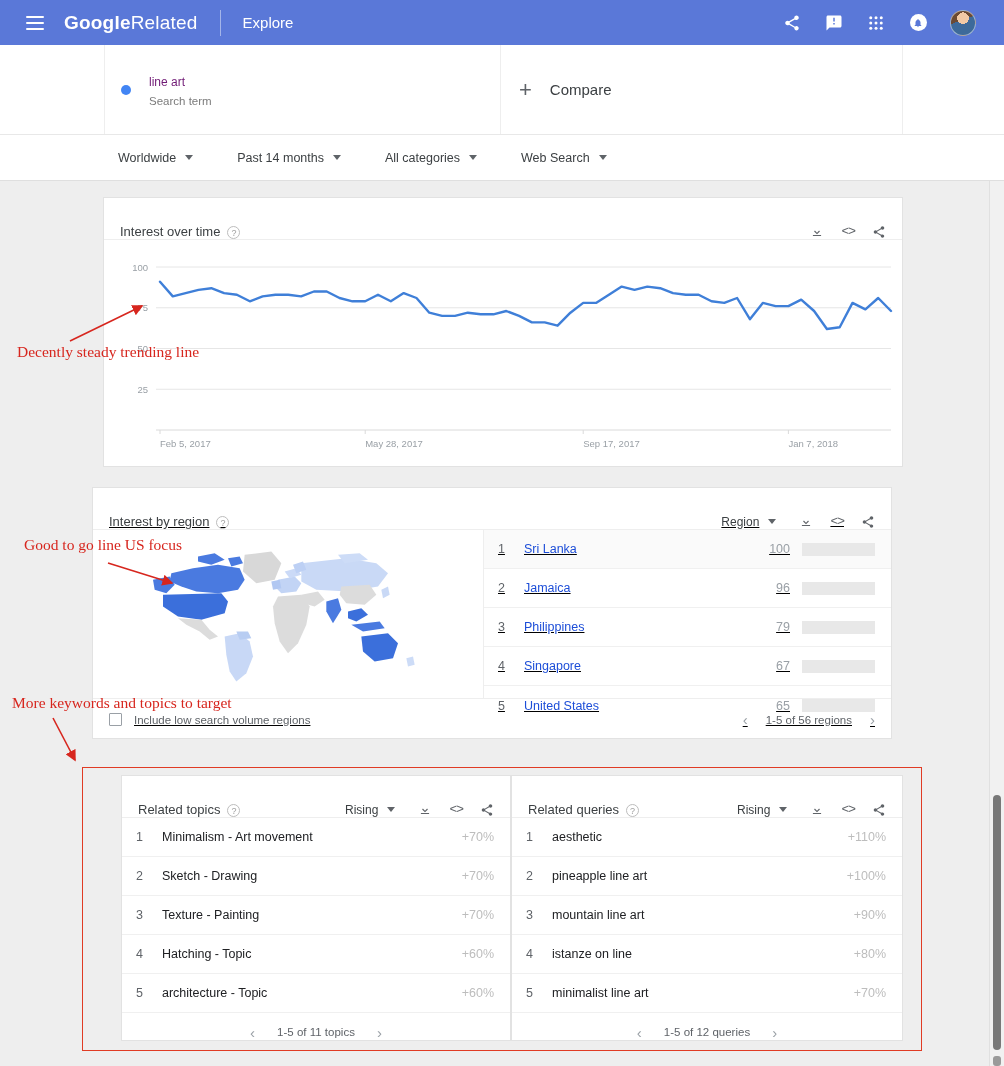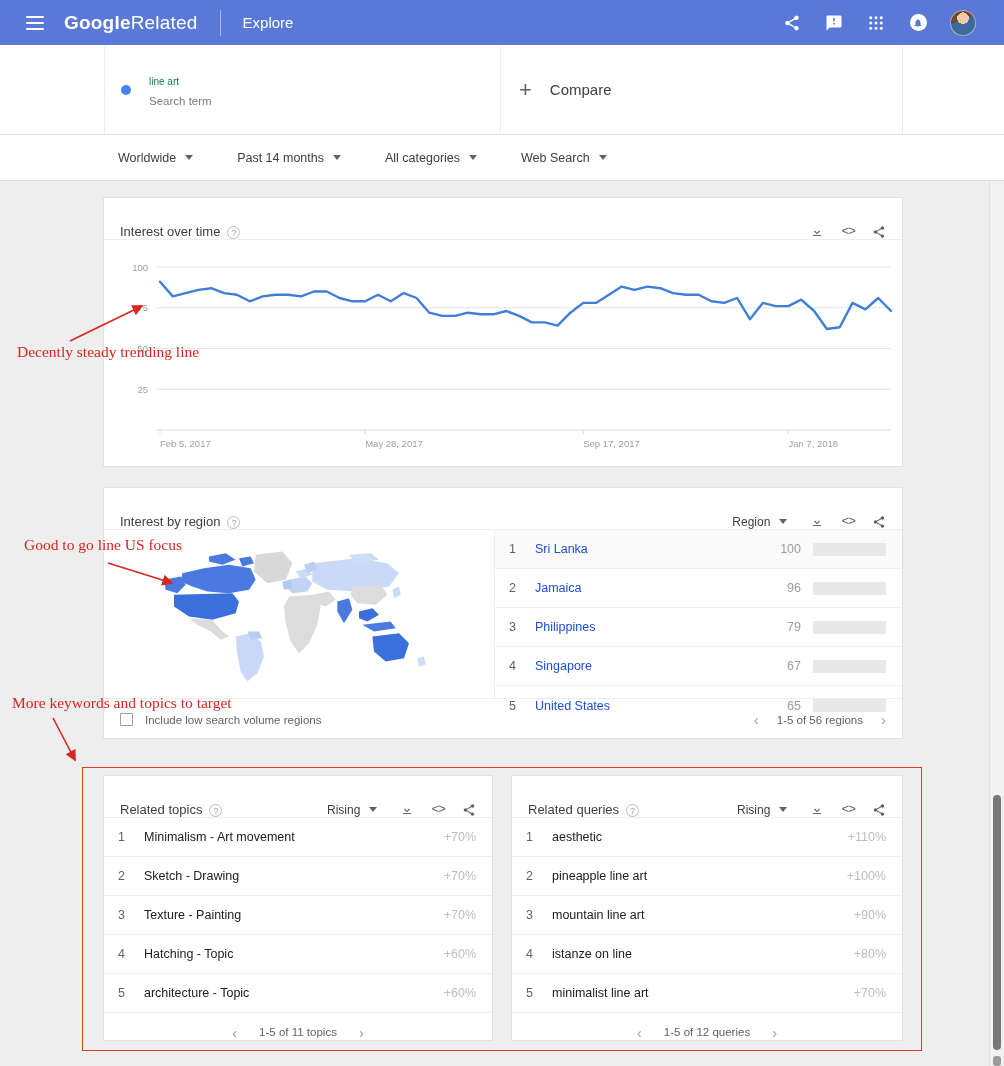--- a/index.html
+++ b/index.html
@@ -34,21 +34,21 @@
                 linear-gradient(160deg,#6b4a33 0 40%, #3d6a9a 40% 100%);
     border:1px solid rgba(255,255,255,.5);
   }
 
   
   .termrow { position:absolute; left:0; top:45px; width:1004px; height:90px;
      background:#fff; border-bottom:1px solid #e8e8e8; display:flex; }
   .term-spacer { width:105px; border-right:1px solid #eeeeee;}
   .term-cell { width:396px; border-right:1px solid #eeeeee; display:flex; align-items:center; padding-left:16px;}
   .term-dot { width:10px;height:10px;border-radius:50%;background:#4285f4;margin-right:18px;flex:none;}
-  .term-name { font-size:10px; color:#15803d; line-height:20px;}
+  .term-name { font-size:12px; color:#701a75; line-height:20px;}
   .term-sub { font-size:11.5px; color:#7b7b7b; margin-top:3px;}
   .compare-cell { width:402px; display:flex; align-items:center; padding-left:18px; border-right:1px solid #eeeeee; cursor:pointer;}
   .plus { font-size:22px; color:#5f6368; font-weight:300; margin-right:18px; line-height:1;}
   .compare-label { font-size:15px; color:#3c4043;}
 
   
   .filterrow { position:absolute; left:0; top:135px; width:1004px; height:46px;
     background:#fff; border-bottom:1px solid #dfdfdf; display:flex; align-items:center; padding-left:118px;}
   .filter { display:flex; align-items:center; font-size:12.5px; color:#3c4043; margin-right:44px; cursor:pointer;}
   .caret { width:0;height:0;border-left:4px solid transparent;border-right:4px solid transparent;
@@ -65,39 +65,39 @@
   .head-actions { margin-left:auto; display:flex; align-items:center; gap:17px;}
   .act { cursor:pointer; display:flex; align-items:center; justify-content:center; }
   .embed-ic { font-size:13px; color:#5f6368; letter-spacing:-1px; font-family:"Liberation Mono", monospace;}
   .region-select { display:flex; align-items:center; font-size:12px; color:#3c4043; margin-right:6px; cursor:pointer;}
 
   
   #chart-card { left:103px; top:16px; width:800px; height:270px; }
   .chart-body { position:relative; width:100%; height:227px; }
 
   
-  #region-card { left:103px; top:306px; width:800px; height:252px; }
+  #region-card { left:92px; top:306px; width:800px; height:252px;text-decoration:underline; }
   .region-body { display:flex; height:168px; }
   .map-wrap { width:390px; position:relative; display:flex; align-items:center; justify-content:center;}
   .reg-list { flex:1; border-left:1px solid #eeeeee; }
   .reg-row { height:39px; display:flex; align-items:center; padding:0 16px 0 14px; border-bottom:1px solid #f0f0f0;}
   .reg-row.first { background:#fafafa; }
   .reg-rank { width:26px; font-size:12.5px; color:#5f6368;}
   .reg-name { font-size:12.5px; color:#1d4ed8;}
   .reg-val { margin-left:auto; font-size:12.5px; color:#9aa0a6; padding-right:12px;}
   .reg-bar-bg { width:73px; height:13px; background:#e8e8e8; position:relative; flex:none;}
   .reg-bar-fill { height:100%; background:#4a7ae0; }
   .region-foot { height:42px; border-top:1px solid #eeeeee; display:flex; align-items:center; padding:0 16px;}
   .chk { width:13px;height:13px;border:1.5px solid #9aa0a6;border-radius:1px;margin-right:12px;cursor:pointer;}
   .foot-txt { font-size:11.5px; color:#5f6368;}
   .pager { margin-left:auto; display:flex; align-items:center; gap:18px; font-size:11.5px; color:#5f6368;}
   .parrow { font-size:15px; color:#9aa0a6; cursor:pointer; line-height:1;}
 
   
-  #topics-card { left:103px; top:594px; width:390px; height:266px;}
+  #topics-card { left:121px; top:594px; width:390px; height:266px;}
   #queries-card { left:511px; top:594px; width:392px; height:266px;}
   .rel-row { height:39px; display:flex; align-items:center; padding:0 16px 0 14px; border-bottom:1px solid #f0f0f0;}
   .rel-rank { width:26px; font-size:12.5px; color:#5f6368;}
   .rel-name { font-size:12.5px; color:#202124;}
   .rel-val { margin-left:auto; font-size:12.5px; color:#bdbdbd;}
   .rel-foot { height:38px; display:flex; align-items:center; justify-content:center; gap:22px;
       font-size:11.5px; color:#5f6368;}
   .rising { display:flex; align-items:center; font-size:12px; color:#3c4043; margin-right:6px; cursor:pointer;}
 
   

